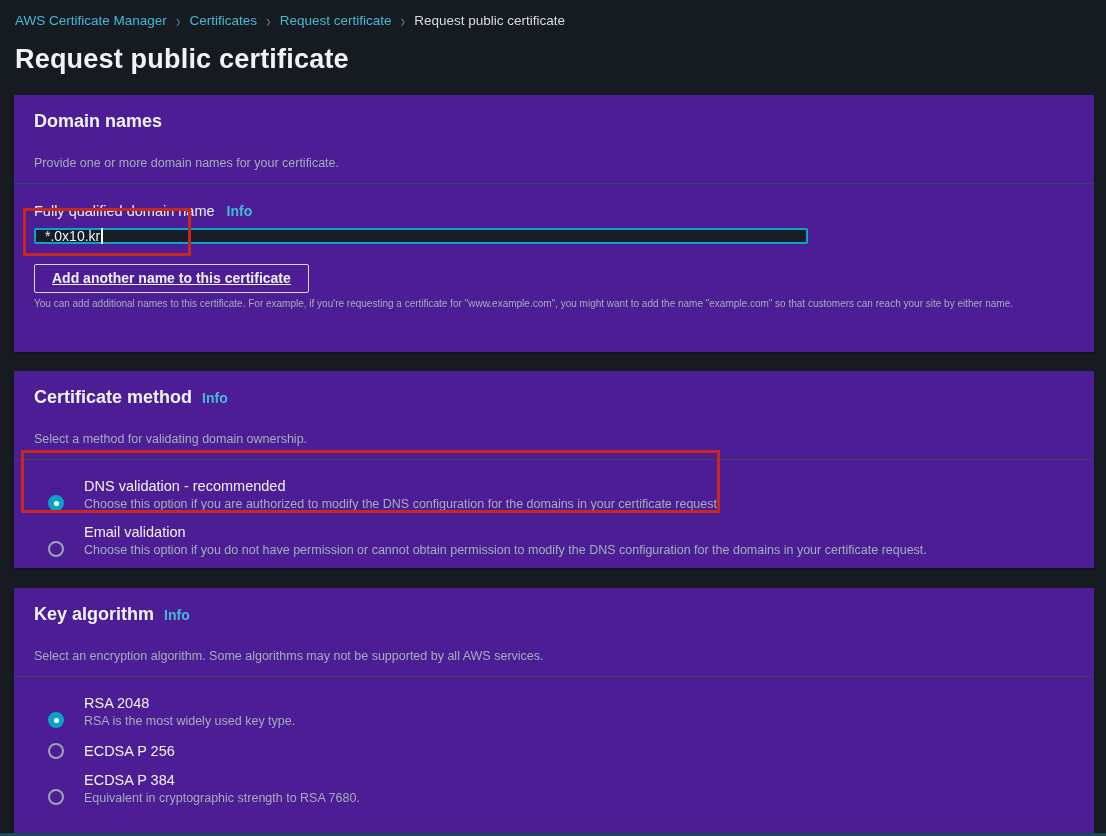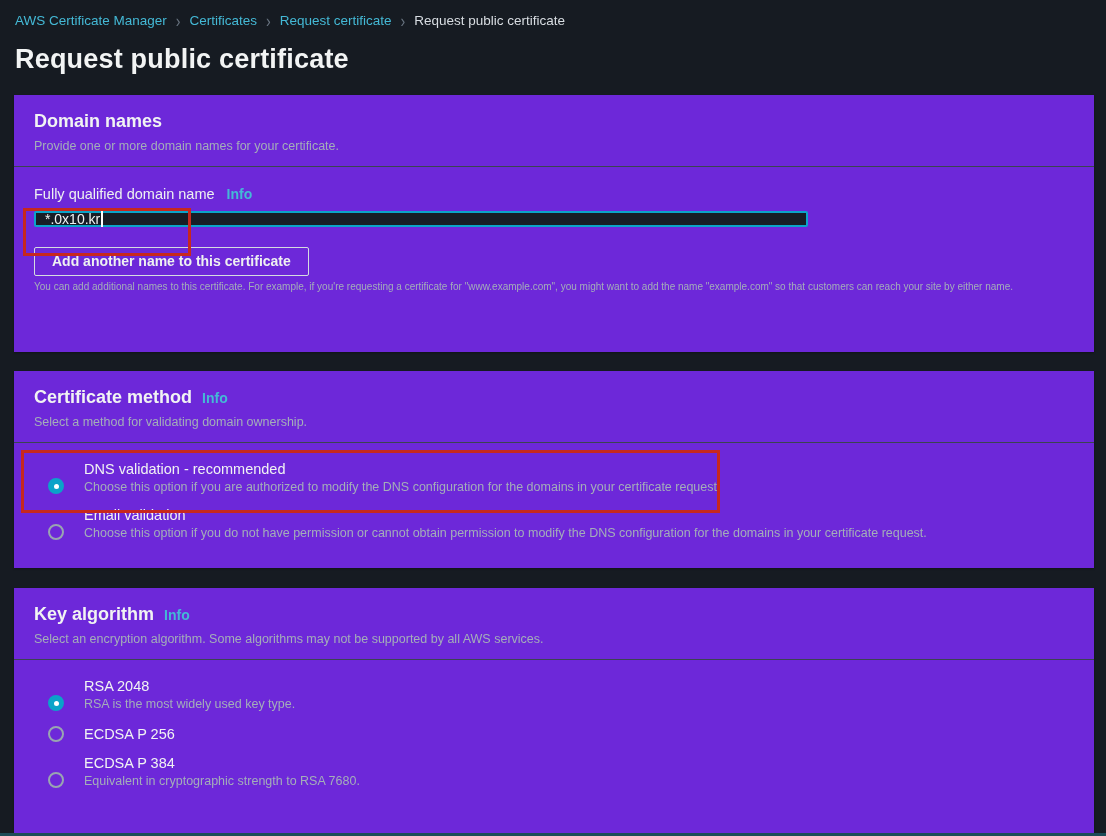--- a/index.html
+++ b/index.html
@@ -17,46 +17,46 @@
   }
   .crumb-link { color:#44b9d6; text-decoration:none; cursor:pointer; }
   .crumb-sep { color:#67727f; font-size:14px; line-height:1; transform:scaleY(1.25); }
   .crumb-current { color:#d8dde2; }
   .page-title {
     position:absolute; left:15px; top:44px;
     font-size:27px; font-weight:700; color:#f2f4f4; letter-spacing:.2px;
   }
   .panel {
     position:absolute; left:14px; width:1080px;
-    background:#6d28d9;
+    background:#4c1d95;
     box-shadow:0 1px 2px rgba(0,0,0,.3);
   }
   .panel-header { padding:16px 20px 13px 20px; border-bottom:1px solid #3b4450; }
   .panel-title-row { display:flex; align-items:baseline; gap:10px; }
   .panel-title { font-size:18px; font-weight:700; color:#f1f3f3; }
   .info-link { font-size:14px; font-weight:700; color:#44b9d6; text-decoration:none; cursor:pointer; }
-  .panel-sub { margin-top:7px; font-size:12.5px; color:#a4aeb9; }
+  .panel-sub { margin-top:24px; font-size:12.5px; color:#a4aeb9; }
   .panel-body { padding:19px 20px 20px 20px; }
 
   .field-label-row { display:flex; align-items:flex-start; gap:12px; }
   .field-label { font-size:14.5px; color:#eef1f1; }
   .text-input {
     margin-top:9px; width:774px; height:16px;
     background:#171d26; border:2px solid #0ba3c9; border-radius:2px;
     display:flex; align-items:center; padding:0 9px;
     font-size:14px; color:#f1f3f3;
   }
   .caret { display:inline-block; width:1.5px; height:16px; background:#ffffff; margin-left:1px; }
   .secondary-button {
     margin-top:20px; display:inline-block;
     padding:5px 17px; background:transparent;
     border:1px solid #d5dbe0; border-radius:2px;
     font-family:"Liberation Sans", sans-serif;
     font-size:14px; font-weight:700; color:#eef1f1;
-    line-height:17px; cursor:pointer;
+    line-height:17px; cursor:pointer;text-decoration:underline;
   }
   .helper-text { margin-top:3px; font-size:10px; line-height:1.55; color:#a4aeb9; }
 
   .options { padding:12px 20px 14px 20px; }
   .option { display:flex; align-items:flex-end; gap:20px; padding:6px 0 7px 14px; }
   .radio {
     flex:0 0 auto; width:16px; height:16px; margin-top:2px;
     border:2px solid #99a5b1; border-radius:50%;
     background:transparent; position:relative; cursor:pointer;
   }

